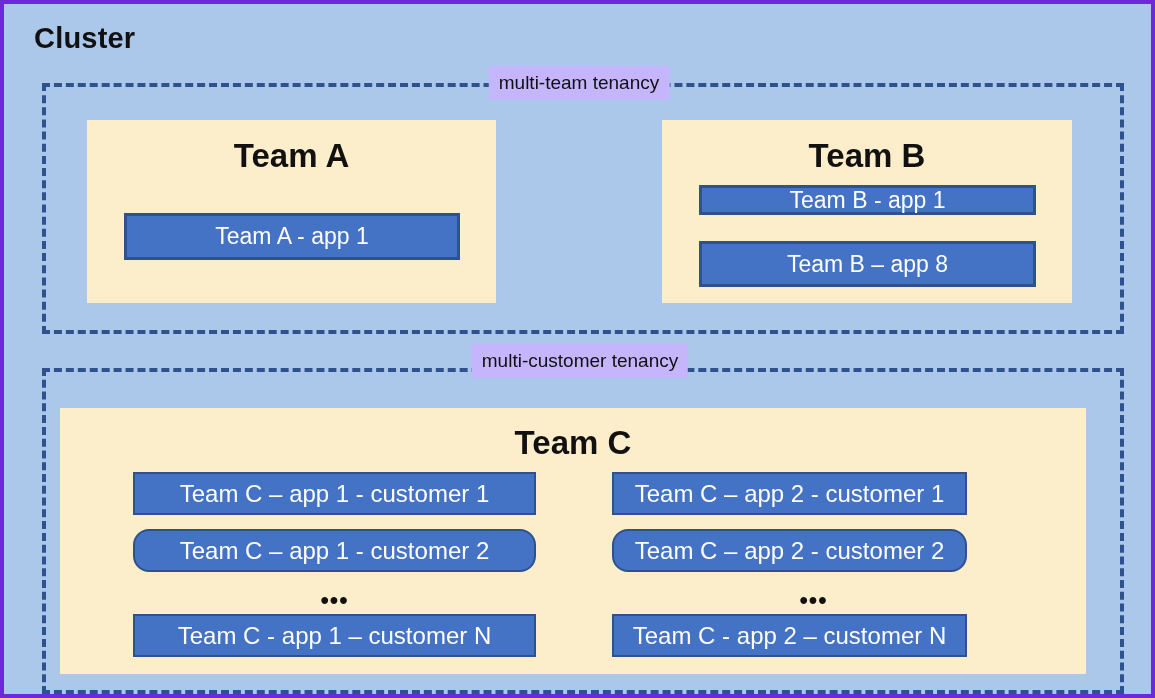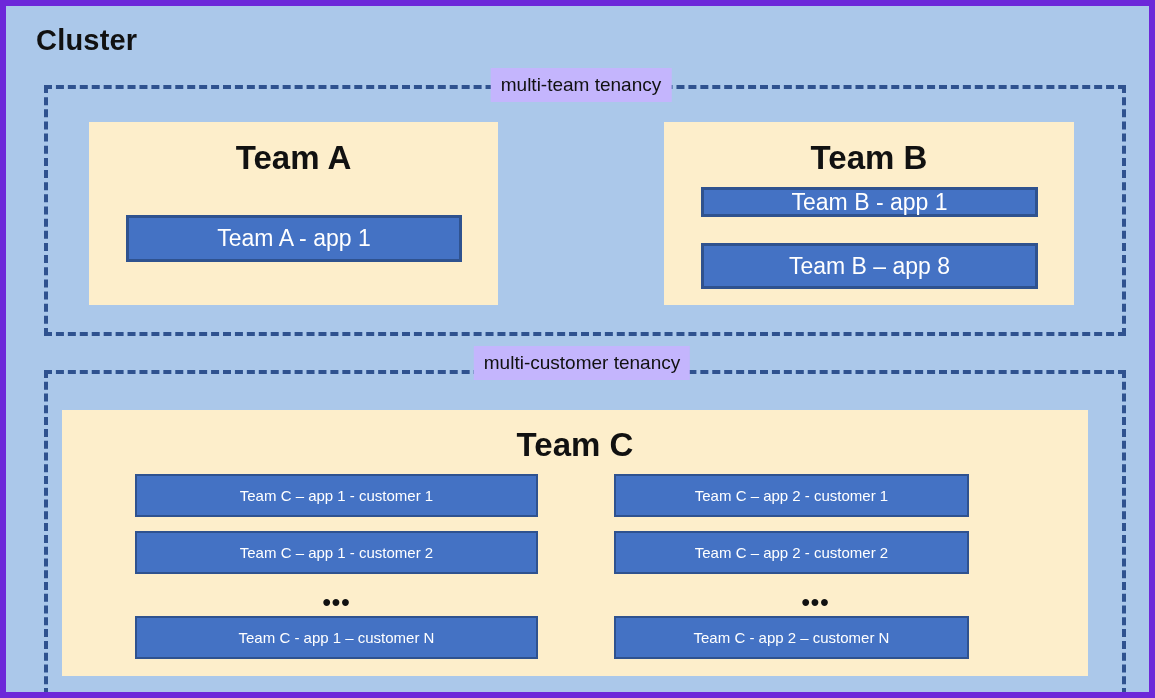--- a/index.html
+++ b/index.html
@@ -10,21 +10,21 @@
   body {
     font-family: "Liberation Sans", sans-serif;
   }
 
   #canvas {
     position: relative;
     width: 1155px;
     height: 698px;
     box-sizing: border-box;
     background: #abc8ea;
-    border: 6px solid #6d28d9;
+    border: 4px solid #6d28d9;
     overflow: hidden;
   }
 
   
   .cluster-title {
     position: absolute;
     left: 30px;
     top: 18px;
     font-size: 29px;
     font-weight: bold;
@@ -118,21 +118,21 @@
     background: #4472c4;
     border: 3px solid #2f528f;
     color: #ffffff;
     font-size: 23px;
     display: flex;
     align-items: center;
     justify-content: center;
     white-space: nowrap;
   }
   .app-box.small {
-    font-size: 15px;
+    font-size: 24px;
     border-width: 2px;
   }
 
   
   #team-a-app-1 {
     left: 37px;
     top: 93px;
     width: 336px;
     height: 47px;
   }
@@ -148,21 +148,21 @@
     left: 37px;
     top: 121px;
     width: 337px;
     height: 46px;
   }
 
   
   .tc-col-left  { left: 73px;  width: 403px; }
   .tc-col-right { left: 552px; width: 355px; }
   .tc-row-1 { top: 64px;  height: 43px; }
-  .tc-row-2 { top: 121px; height: 43px; }
+  .tc-row-2 { top: 121px; height: 43px; border-radius: 16px; }
   .tc-row-n { top: 206px; height: 43px; }
 
   .ellipsis {
     position: absolute;
     text-align: center;
     font-size: 24px;
     font-weight: bold;
     color: #111111;
     line-height: 1;
     letter-spacing: 1px;

